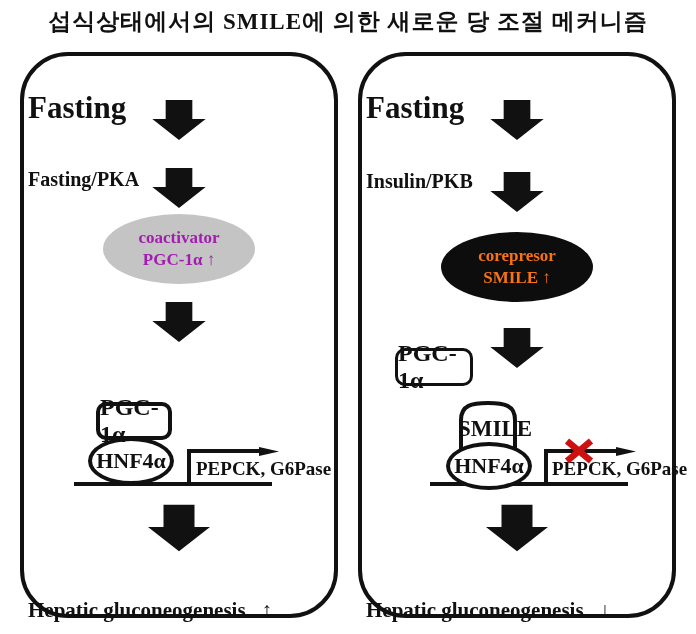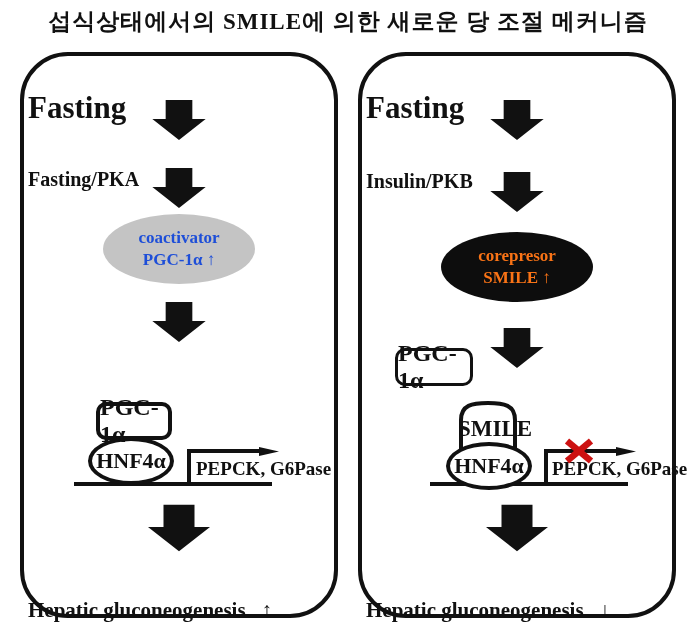--- a/index.html
+++ b/index.html
@@ -20,21 +20,21 @@
   .outcome{font-size:21px;font-weight:bold;}
   .outcome .dir{margin-left:16px;}
 
   .blk-arrow{position:absolute;left:50%;transform:translateX(-50%);}
   .blk-arrow polygon{fill:#111;}
 
   .reg-ellipse{position:absolute;left:50%;transform:translateX(-50%);
                width:152px;height:70px;border-radius:50%;
                display:flex;flex-direction:column;justify-content:center;align-items:center;
                font-weight:bold;font-size:17px;line-height:1.3;text-align:center;}
-  .reg-gray{background:#c4c4c4;color:#1d4ed8;top:158px;}
+  .reg-gray{background:#c4c4c4;color:#a21caf;top:158px;}
   .reg-black{background:#0d0d0d;color:#f97316;top:176px;}
 
   .cof-box{position:absolute;box-sizing:border-box;border:4px solid #111;border-radius:10px;
            background:#fff;font-weight:bold;font-size:24px;
            display:flex;align-items:center;justify-content:center;z-index:4;}
   .tf-ellipse{position:absolute;box-sizing:border-box;border:4px solid #111;border-radius:50%;
               background:#fff;font-weight:bold;font-size:22px;
               display:flex;align-items:center;justify-content:center;z-index:3;}
   .baseline{position:absolute;height:4px;background:#111;z-index:1;}
   .promoter{position:absolute;z-index:2;}

